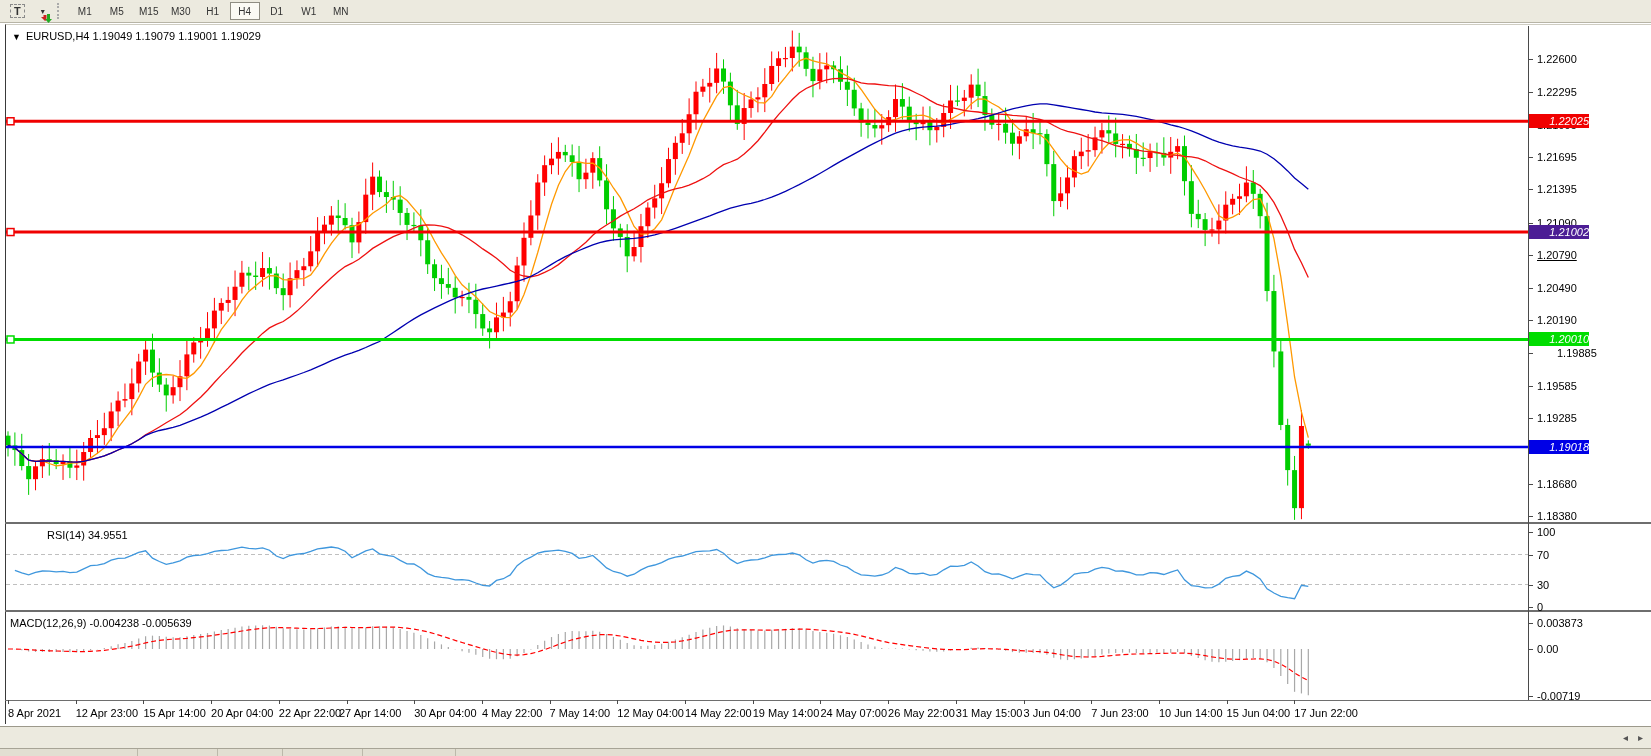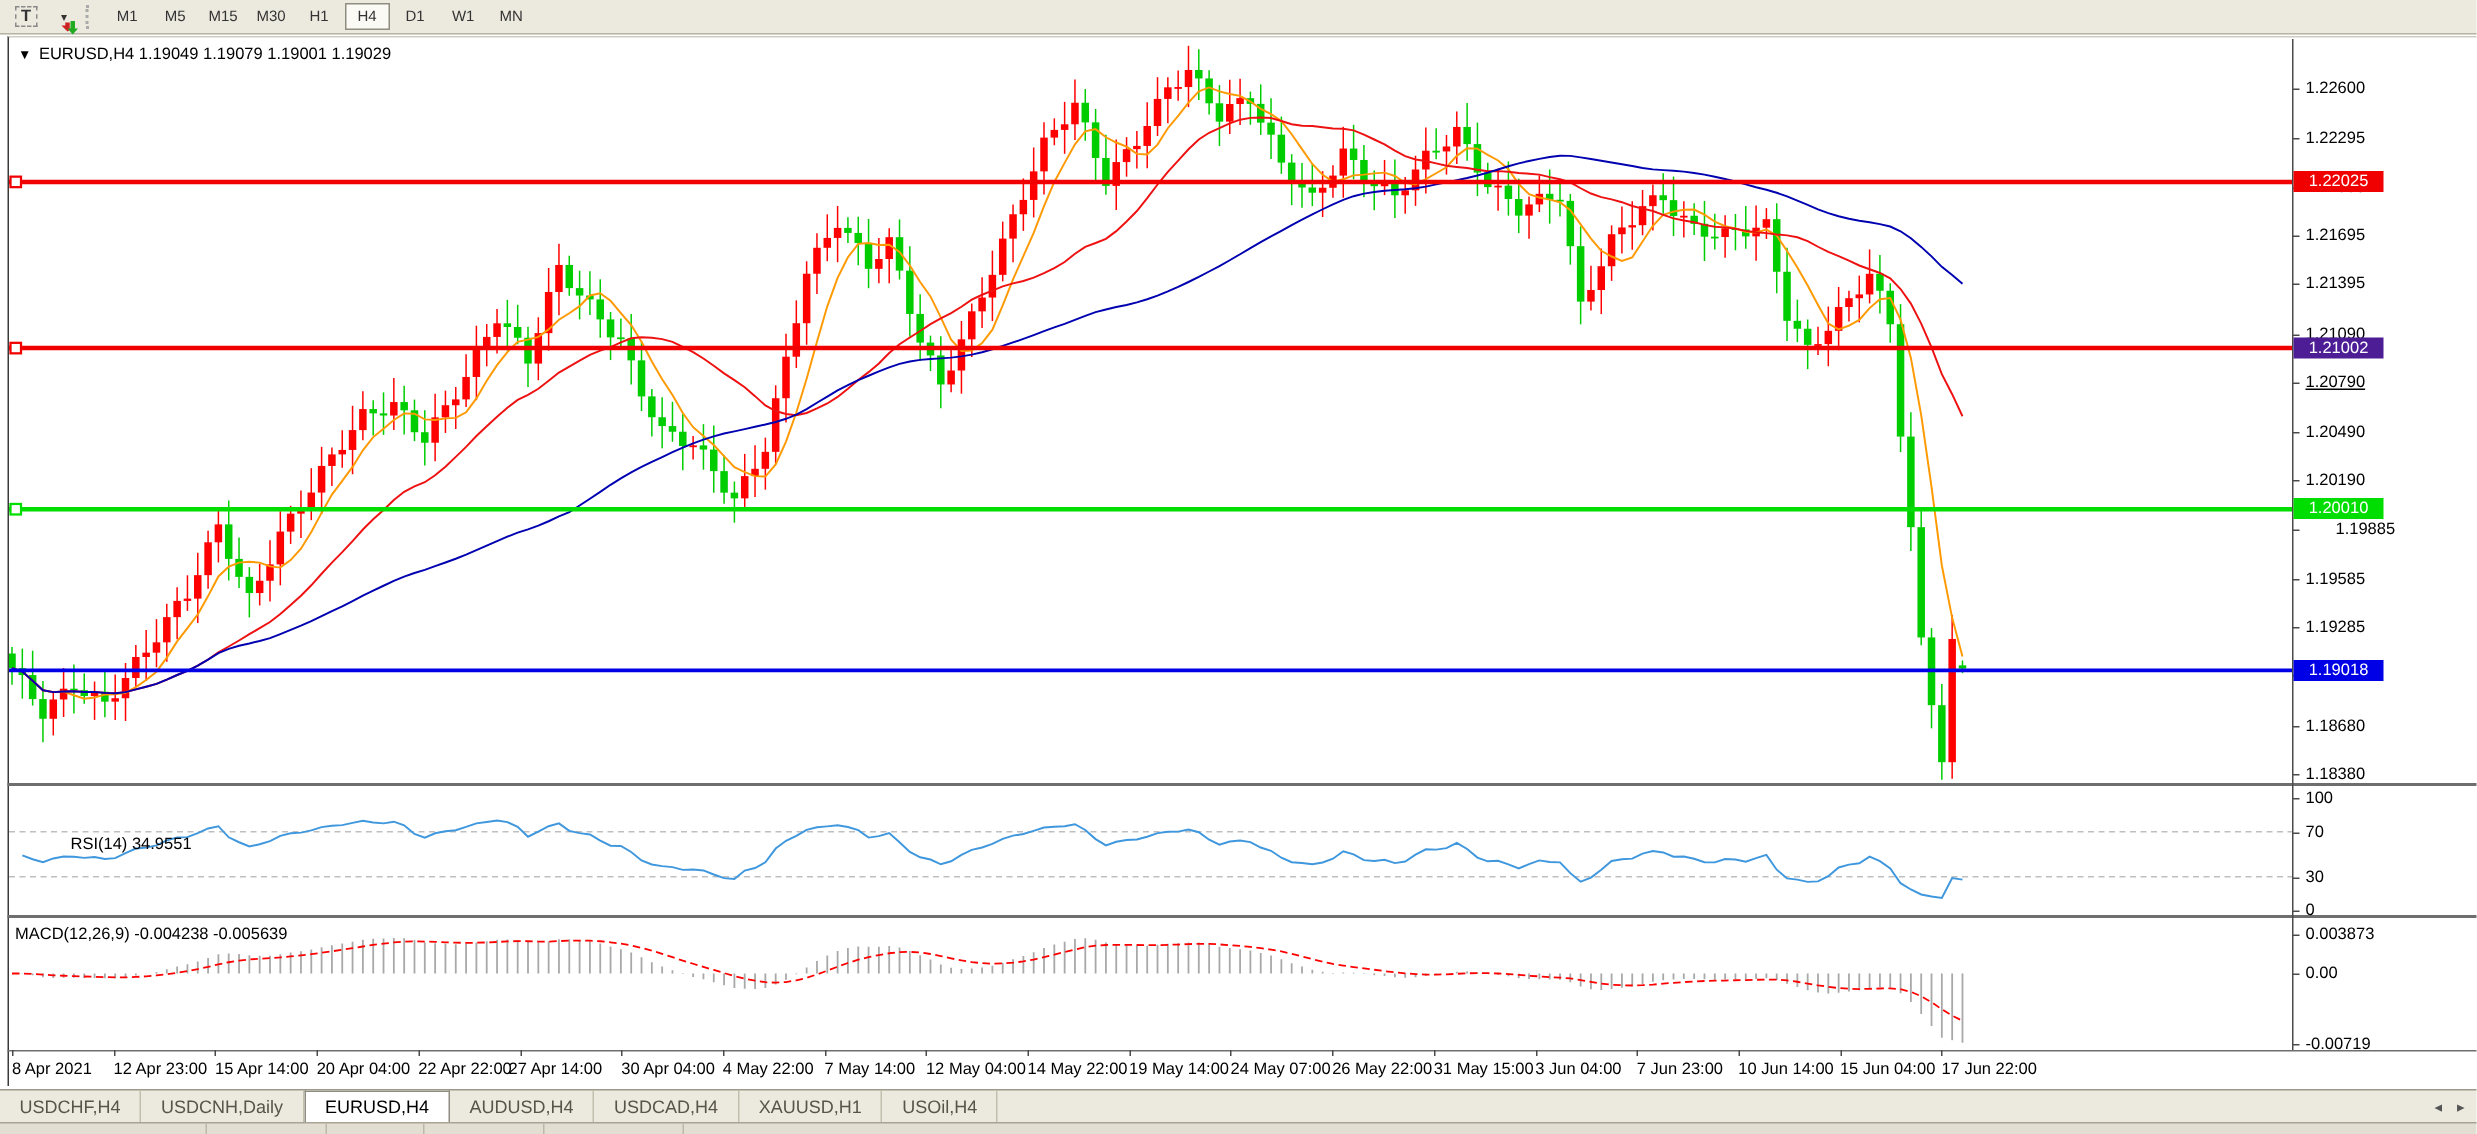--- a/index.html
+++ b/index.html
@@ -27,21 +27,21 @@
   #vaxis-line { position:absolute; left:1528px; top:26px; width:1px; height:674px; background:#4a4a4a; }
   .pane-divider { position:absolute; left:5px; width:1646px; height:2px; background:#6e6e6e; }
 
   #chart-title { position:absolute; left:12px; top:30px; font-size:11px; color:#000; }
   #chart-title .tri { font-size:9px; margin-right:5px; }
   .pane-label { position:absolute; left:10px; font-size:11px; color:#000; }
 
   .price-tick { position:absolute; width:5px; height:1px; background:#4a4a4a; left:1528px; }
   .price-lbl { position:absolute; left:1537px; font-size:11px; color:#000; white-space:nowrap; }
   .hl-lbl { position:absolute; left:1529px; width:60px; height:14px; font-size:11px;
-            color:#fff; text-align:center; line-height:14px; white-space:nowrap; }
+            color:#fff; text-align:right; line-height:14px; white-space:nowrap;font-style:italic; }
 
   .time-lbl { position:absolute; top:707px; font-size:11px; color:#000; white-space:nowrap; }
   .time-tick { position:absolute; top:700px; width:1px; height:4px; background:#4a4a4a; }
 
   
   #tabbar { position:absolute; left:0; top:726px; width:1651px; height:22px;
             background:#eceadf; border-top:1px solid #9c998b; display:flex; align-items:stretch; }
   .tab { display:flex; align-items:center; padding:0 13px; font-size:12px; color:#57544a;
          border-right:1px solid #c2bfae; cursor:default; }
   .tab.active { background:#fff; color:#000; border:1px solid #8f8d82; border-bottom:none; margin-top:0; }
@@ -677,21 +677,21 @@
     <polyline points="2,36.0 8.879999999999999,36.0 15.76,36.3 22.64,36.7 29.52,37.2 36.4,37.5 43.28,37.8 50.16,38.0 57.04,38.2 63.92,38.4 70.8,38.6 77.67999999999999,38.6 84.56,38.3 91.44,37.9 98.32,37.3 105.2,36.5 112.08,35.5 118.96,34.4 125.84,33.1 132.72,31.6 139.6,29.9 146.48,28.5 153.35999999999999,27.4 160.24,26.6 167.12,26.2 174,25.8 180.88,25.3 187.76,24.6 194.64,23.9 201.52,23.1 208.4,22.2 215.28,21.2 222.16,20.2 229.04,19.1 235.92,18.0 242.79999999999998,16.9 249.68,16.1 256.56,15.3 263.44,14.8 270.32,14.6 277.2,14.7 284.08,14.9 290.96,15.2 297.84,15.4 304.71999999999997,15.6 311.6,15.5 318.48,15.3 325.36,15.0 332.24,14.6 339.12,14.4 346,14.5 352.88,14.7 359.76,14.7 366.64,14.4 373.52,14.1 380.4,14.1 387.28,14.1 394.15999999999997,14.5 401.04,15.2 407.92,16.1 414.8,17.3 421.68,18.9 428.56,20.8 435.44,22.9 442.32,25.1 449.2,27.4 456.08,29.5 462.96,31.6 469.84,33.6 476.71999999999997,35.7 483.59999999999997,37.7 490.48,39.4 497.36,40.8 504.24,41.8 511.12,42.1 518,41.7 524.88,40.6 531.76,38.9 538.64,36.6 545.52,34.1 552.4,31.5 559.28,29.0 566.16,26.8 573.04,25.1 579.92,23.7 586.8,22.5 593.68,21.7 600.56,21.6 607.4399999999999,22.0 614.3199999999999,23.0 621.2,24.4 628.08,25.9 634.96,27.3 641.84,28.4 648.72,29.1 655.6,29.5 662.48,29.3 669.36,28.8 676.24,27.9 683.12,26.7 690,25.1 696.88,23.4 703.76,21.7 710.64,20.0 717.52,18.4 724.4,17.4 731.28,17.0 738.16,16.9 745.04,16.9 751.92,17.0 758.8,17.1 765.68,17.1 772.56,16.9 779.4399999999999,16.7 786.3199999999999,16.4 793.1999999999999,16.2 800.08,16.2 806.96,16.6 813.84,17.1 820.72,17.6 827.6,18.3 834.48,19.1 841.36,20.1 848.24,21.3 855.12,22.9 862,24.6 868.88,26.4 875.76,28.1 882.64,29.6 889.52,30.7 896.4,31.7 903.28,32.6 910.16,33.5 917.04,34.4 923.92,35.2 930.8,35.9 937.68,36.4 944.56,36.7 951.4399999999999,36.7 958.3199999999999,36.6 965.1999999999999,36.2 972.08,35.9 978.96,35.7 985.84,35.8 992.72,36.0 999.6,36.4 1006.48,36.9 1013.36,37.5 1020.24,37.9 1027.12,38.4 1034,38.7 1040.8799999999999,39.3 1047.76,40.4 1054.6399999999999,41.6 1061.52,42.7 1068.4,43.5 1075.28,43.8 1082.16,44.0 1089.04,43.8 1095.92,43.4 1102.8,42.8 1109.68,42.2 1116.56,41.7 1123.44,41.3 1130.32,41.0 1137.2,40.8 1144.08,40.7 1150.96,40.5 1157.84,40.4 1164.72,40.2 1171.6,40.0 1178.48,40.1 1185.36,40.6 1192.24,41.5 1199.12,42.7 1206,43.9 1212.8799999999999,44.9 1219.76,45.7 1226.6399999999999,46.2 1233.52,46.4 1240.4,46.2 1247.28,46.0 1254.16,45.9 1261.04,46.5 1267.92,48.2 1274.8,51.2 1281.68,55.1 1288.56,59.9 1295.44,64.0 1302.32,67.6" fill="none" stroke="#ff0000" stroke-width="1.2" stroke-dasharray="5 3"></polyline>
   </svg>
 
 <div class="pane-divider" style="top:522px;"></div>
 <div class="pane-divider" style="top:610px;"></div>
 <div class="pane-divider" style="top:700px; height:1px;"></div>
 
 <div id="chart-title">
   <span class="tri">▼</span><span>EURUSD,H4  1.19049 1.19079 1.19001 1.19029</span>
 </div>
-<div class="pane-label" style="top:557px;padding-left:37px;">RSI(14) 34.9551</div>
+<div class="pane-label" style="top:529px;padding-left:37px;">RSI(14) 34.9551</div>
 <div class="pane-label" style="top:617px;">MACD(12,26,9) -0.004238 -0.005639</div>
 
 <div id="vaxis-line"></div>
 <div id="price-axis">
     <div class="price-tick" style="top: 59px;"></div>
     <div class="price-lbl" style="top: 53px;">1.22600</div>
     <div class="price-tick" style="top: 92.0296px;"></div>
     <div class="price-lbl" style="top: 86.0296px;">1.22295</div>
     <div class="price-tick" style="top: 124.518px;"></div>
     <div class="price-lbl" style="top: 118.518px;">1.21995</div>
@@ -775,29 +775,20 @@
     <div class="time-lbl" style="left: 1091.2px;">7 Jun 23:00</div>
     <div class="time-tick" style="left: 1158.9px;"></div>
     <div class="time-lbl" style="left: 1158.9px;">10 Jun 14:00</div>
     <div class="time-tick" style="left: 1226.6px;"></div>
     <div class="time-lbl" style="left: 1226.6px;">15 Jun 04:00</div>
     <div class="time-tick" style="left: 1294.3px;"></div>
     <div class="time-lbl" style="left: 1294.3px;">17 Jun 22:00</div>
   </div>
 
 <div id="tabbar">
-  <div id="tabs-holder" style="display:flex;">
-      <div class="tab">USDCHF,H4</div>
-      <div class="tab">USDCNH,Daily</div>
-      <div class="tab active">EURUSD,H4</div>
-      <div class="tab">AUDUSD,H4</div>
-      <div class="tab">USDCAD,H4</div>
-      <div class="tab">XAUUSD,H1</div>
-      <div class="tab">USOil,H4</div>
-    </div>
   <div id="tab-scroll">
     <span class="sbtn">◂</span>
     <span class="sbtn">▸</span>
   </div>
 </div>
 <div id="statusbar"></div>
 
 <div class="status-sep" style="left: 137px;"></div>
 <div class="status-sep" style="left: 217px;"></div>
 <div class="status-sep" style="left: 282px;"></div>

